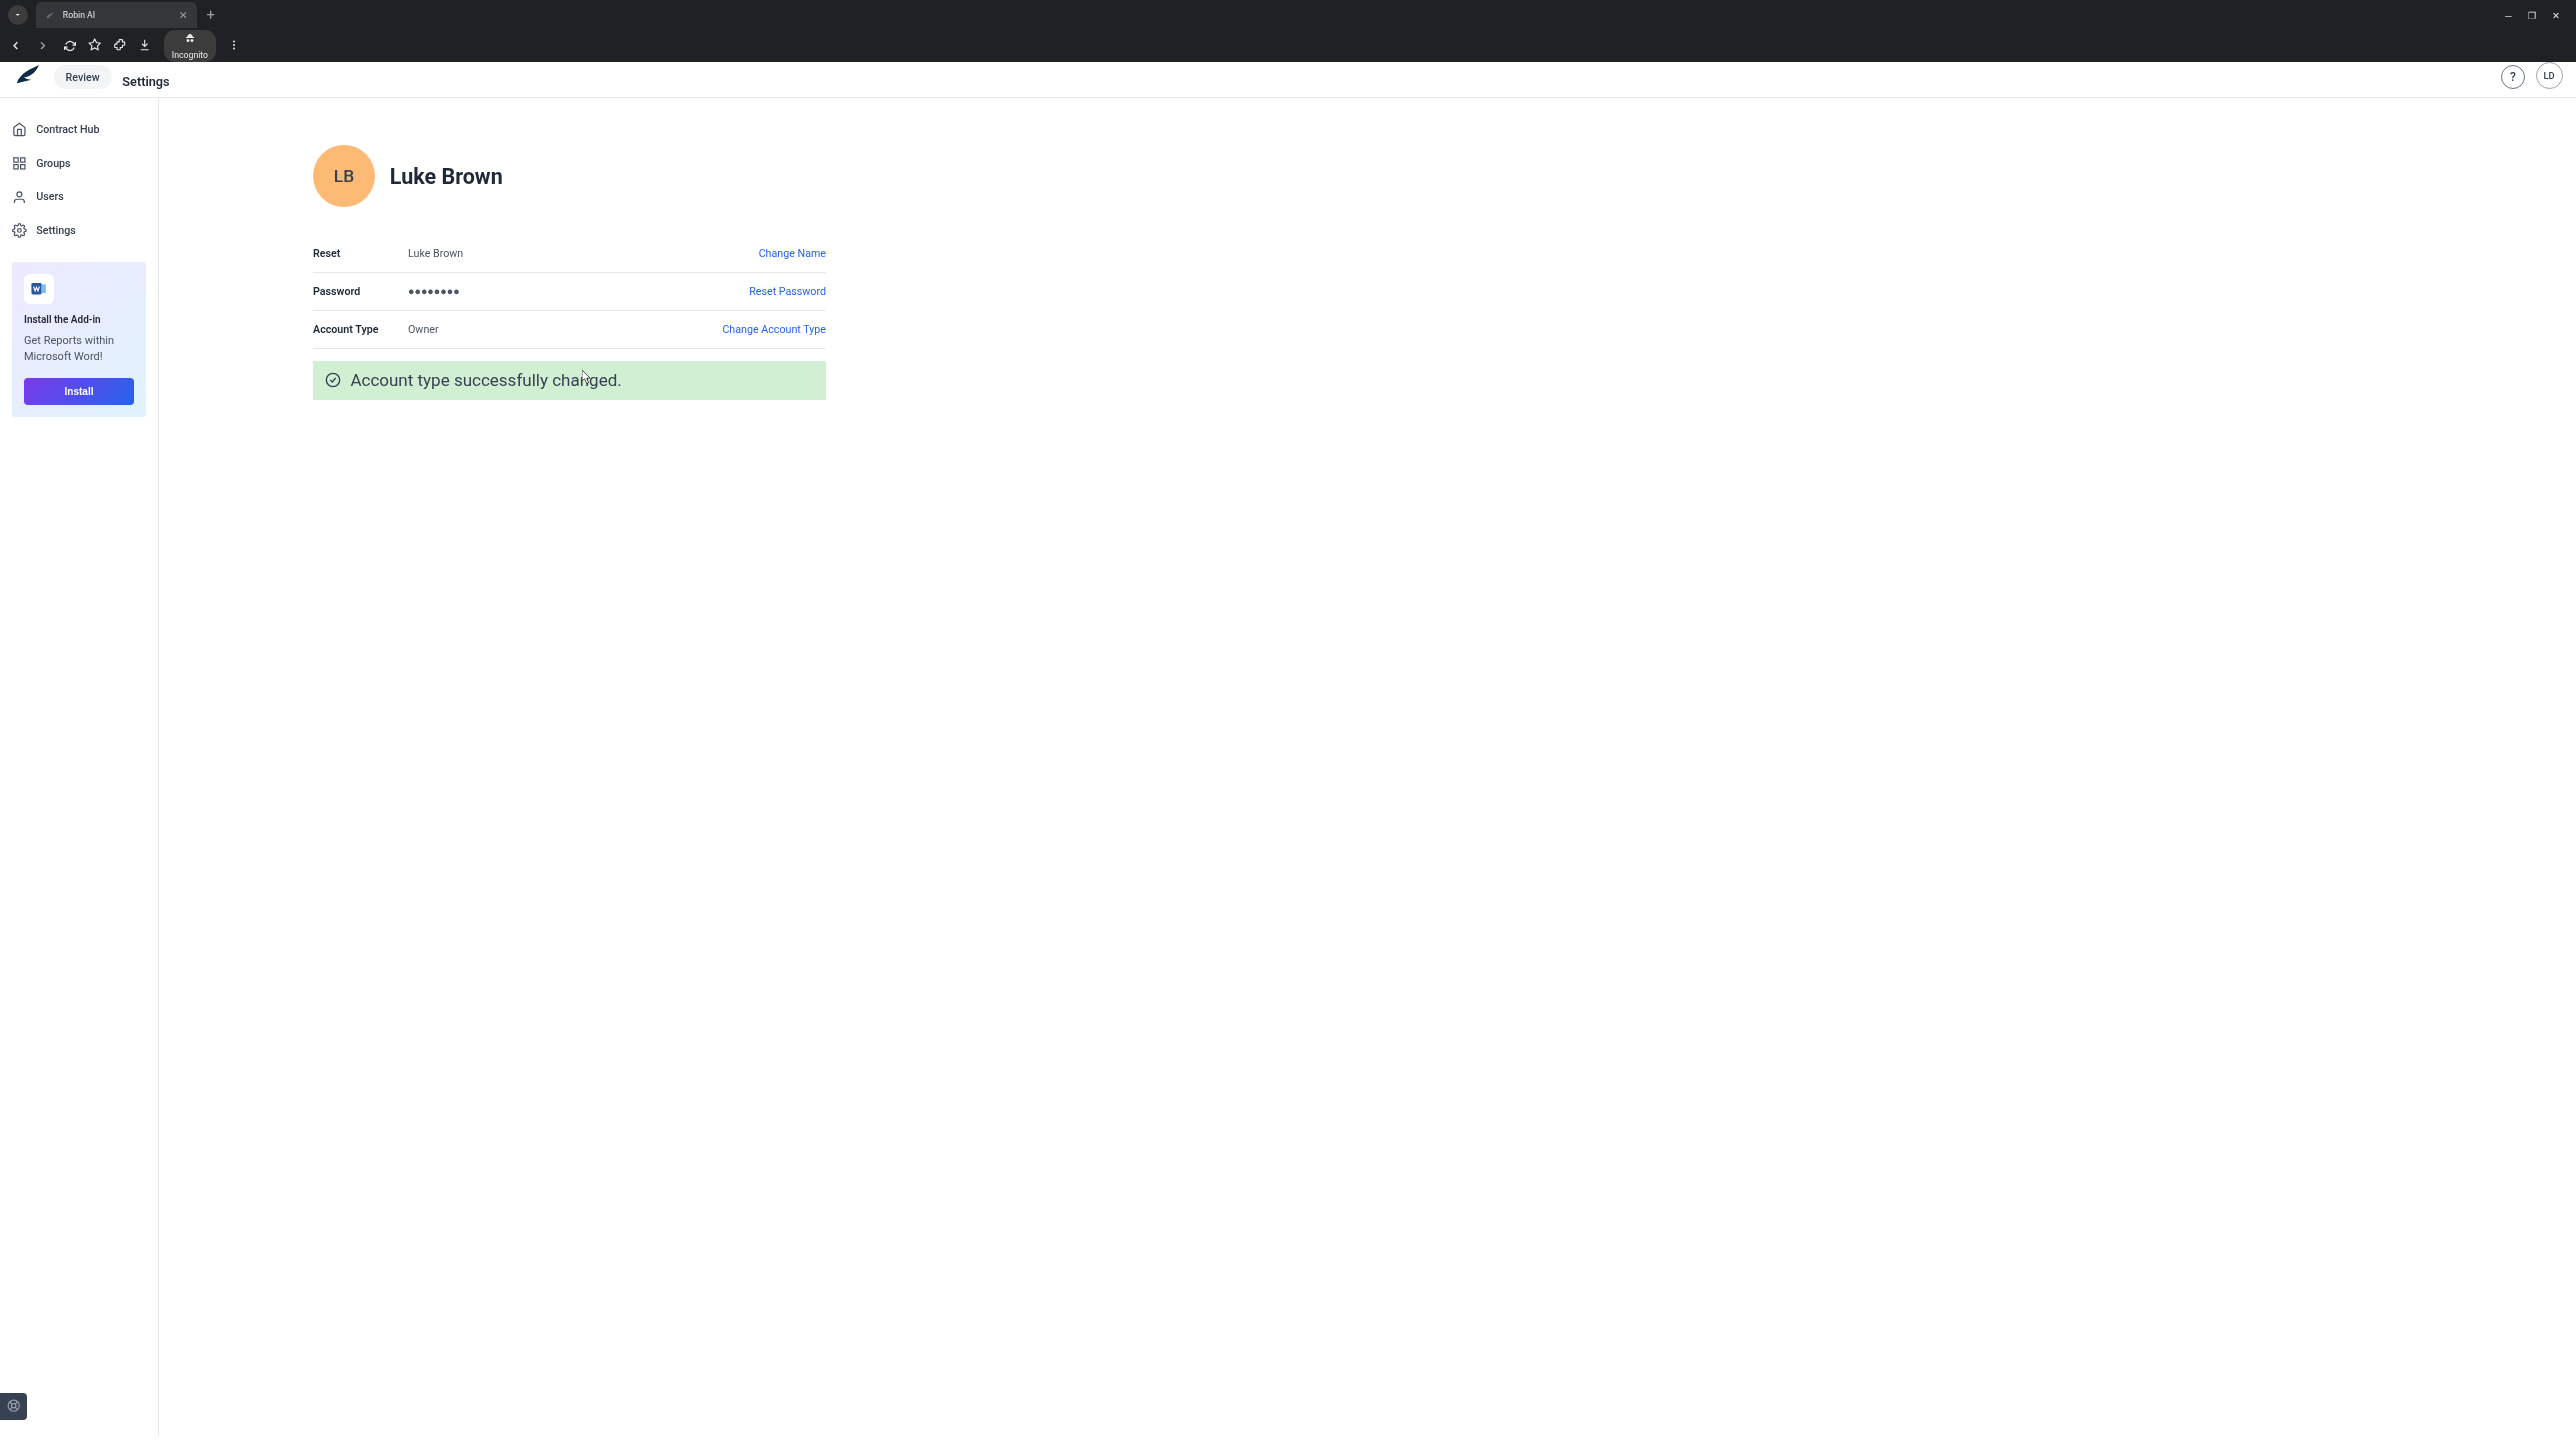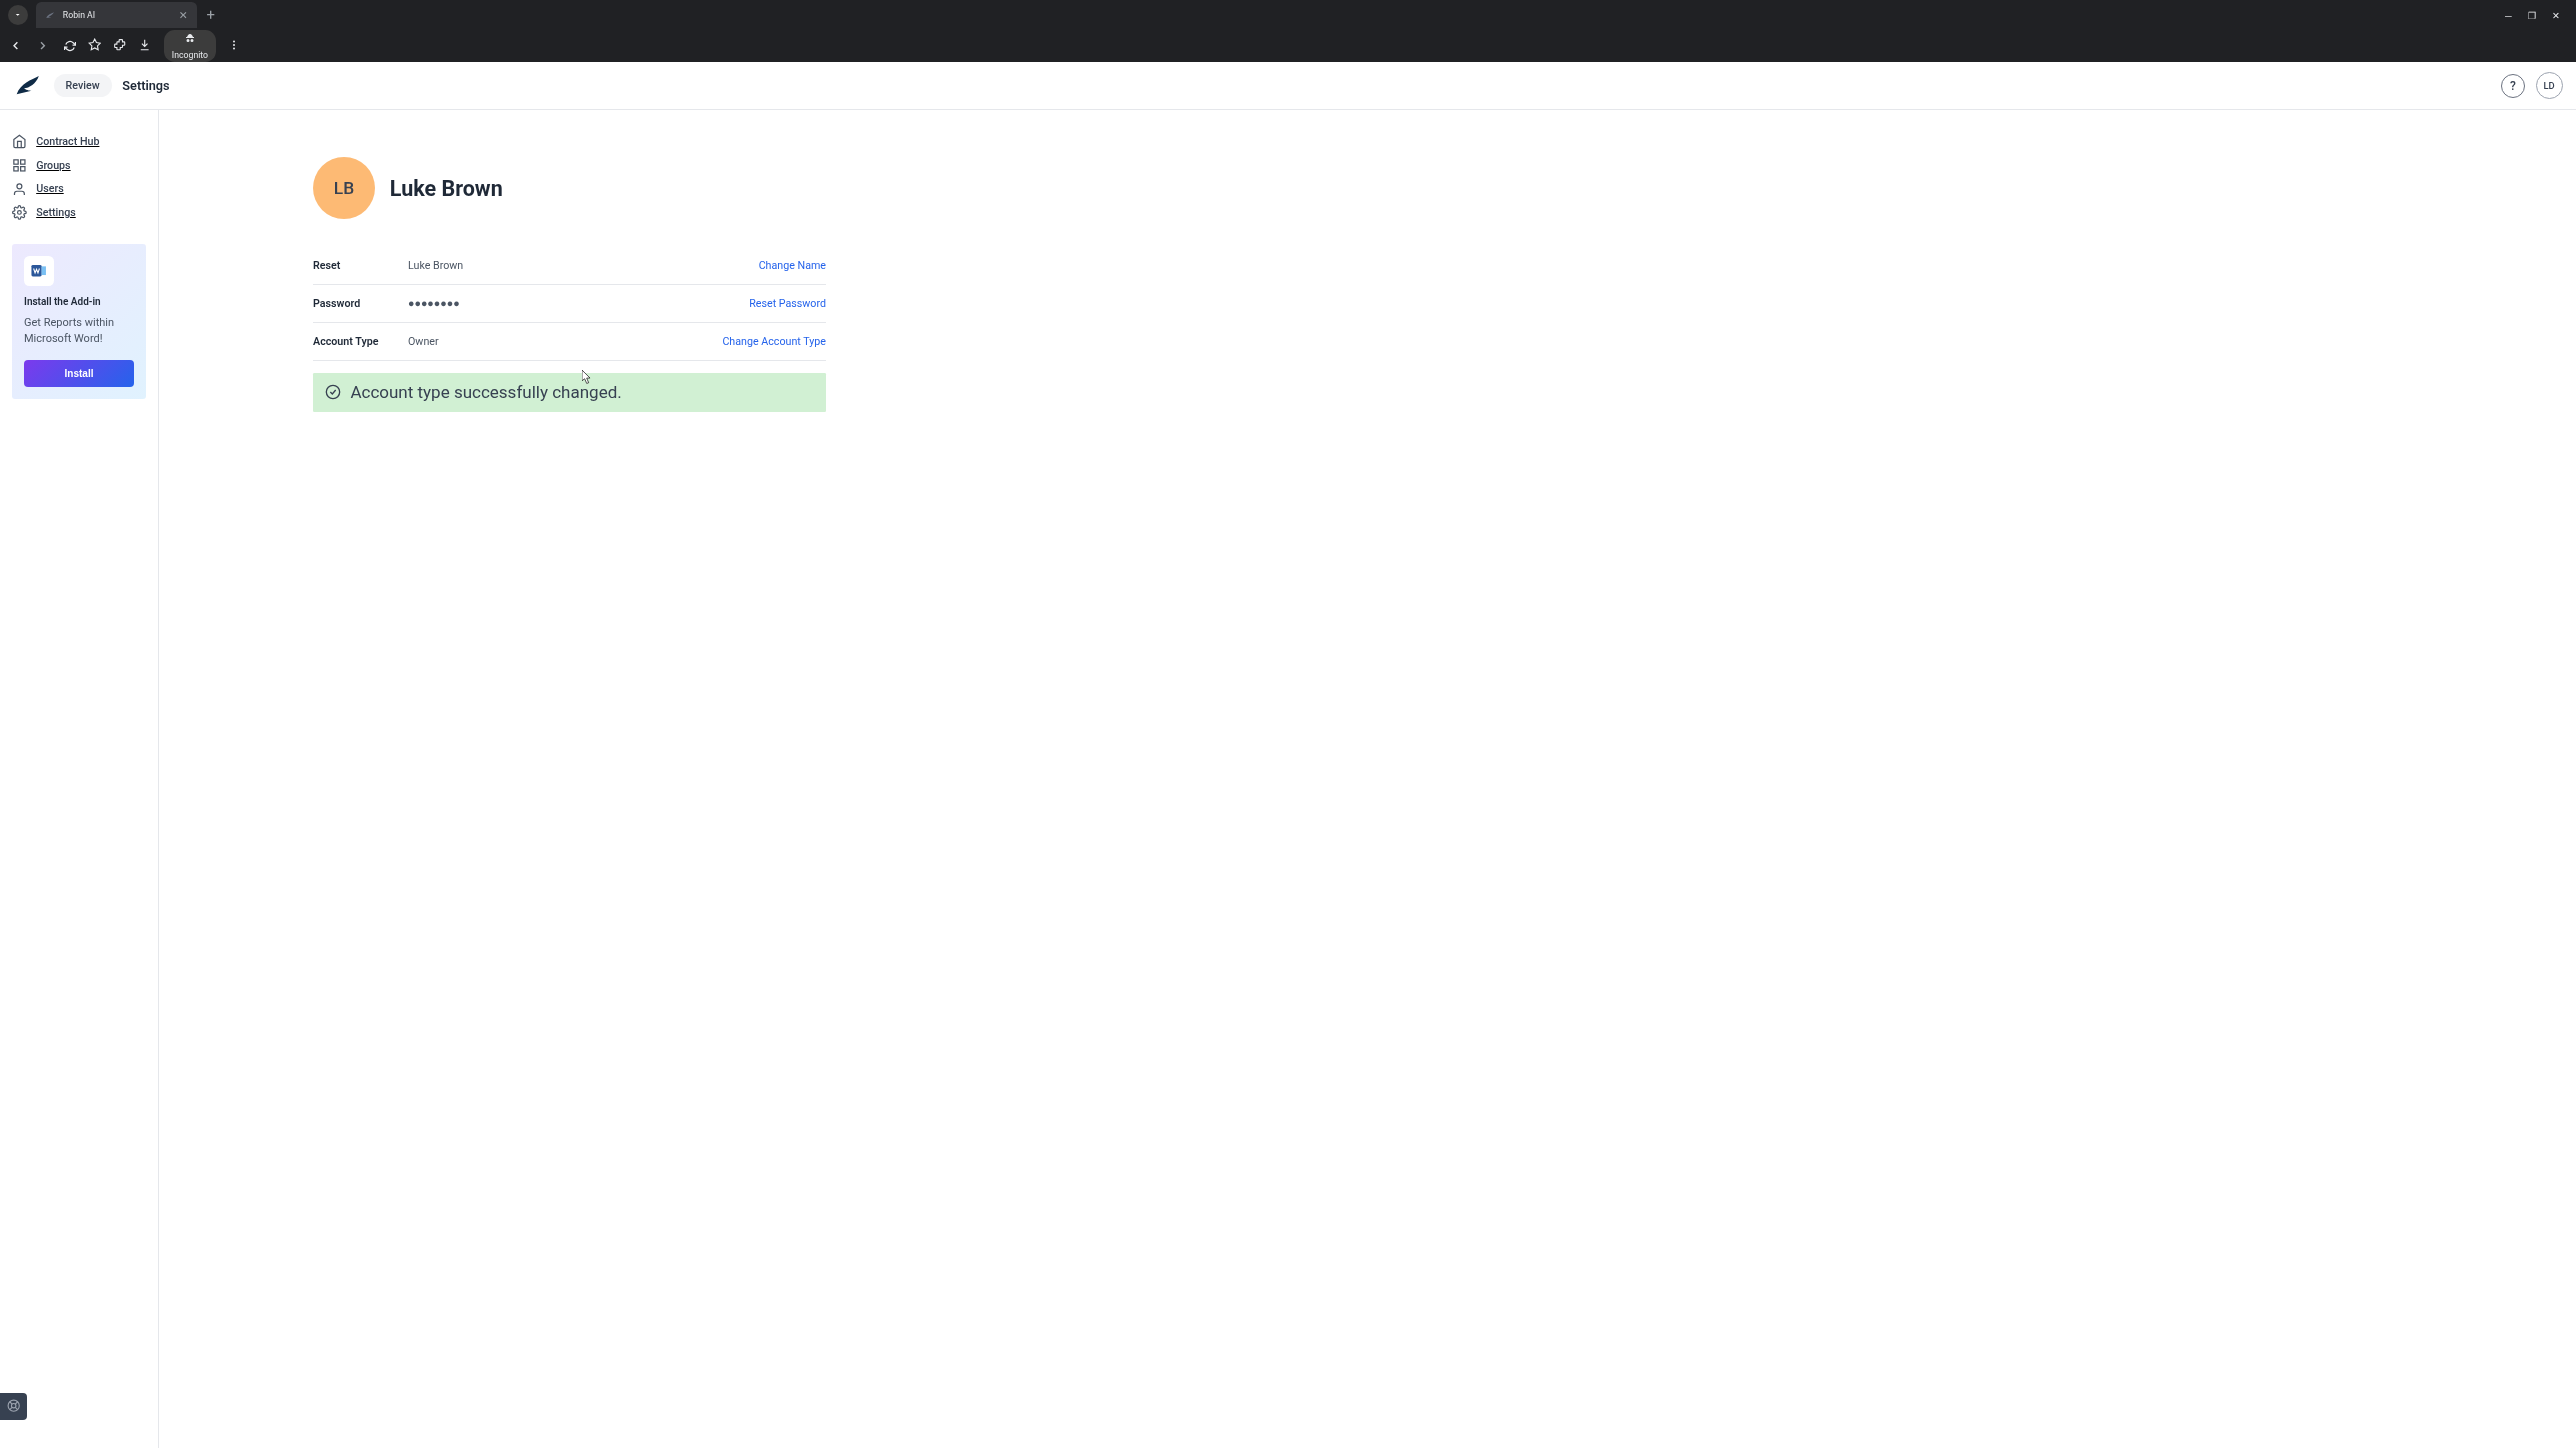--- a/index.html
+++ b/index.html
@@ -20,32 +20,32 @@
 
     .toolbar { display: flex; align-items: center; height: 32px; padding: 0 6.7px; gap: 8px; }
     .nav-btn { color: #9aa0a6; width: 19px; height: 19px; display: flex; align-items: center; justify-content: center; }
     .nav-btn.active { color: #e8eaed; }
     .url-bar { flex: 1; background: #3c3c3c; border-radius: 13.4px; height: 23px; display: flex; align-items: center; padding: 0 9.4px; gap: 6.7px; color: #e8eaed; font-size: 10px; }
     .url-secure { color: #9aa0a6; }
     .toolbar-actions { display: flex; align-items: center; gap: 12px; color: #e8eaed; }
     .incognito-badge { display: flex; align-items: center; gap: 5.4px; background: #3c3c3c; border-radius: 10.7px; padding: 2.7px 8px; font-size: 8.7px; flex-direction: column; }
 
     
-    .app-header { display: flex; align-items: center; padding: 8px 13.4px; border-bottom: 0.7px solid #e5e7eb; gap: 10.7px; height: 48px; }
+    .app-header { display: flex; align-items: flex-end; padding: 8px 13.4px; border-bottom: 0.7px solid #e5e7eb; gap: 10.7px; height: 36px; }
     .logo { width: 29.5px; height: 29.5px; color: #0f2b46; }
     .review-pill { background: #f3f4f6; border-radius: 13.4px; padding: 5.4px 12px; font-size: 10.7px; font-weight: 500; color: #374151; }
     .settings-title { font-size: 12.7px; font-weight: 600; color: #1f2937; }
     .header-spacer { flex: 1; }
     .help-btn { width: 24px; height: 24px; border: 1px solid #6b7280; border-radius: 50%; display: flex; align-items: center; justify-content: center; font-size: 12px; color: #374151; font-weight: 500; }
     .avatar-small { width: 27px; height: 27px; border: 1px solid #9ca3af; border-radius: 50%; display: flex; align-items: center; justify-content: center; font-size: 9.4px; font-weight: 500; color: #374151; }
 
     
     .app-body { display: flex; min-height: calc(100vh - 111px); }
     .sidebar { width: 159px; border-right: 0.7px solid #e5e7eb; padding: 24px 12px 12px 12px; display: flex; flex-direction: column; }
-    .nav-list { display: flex; flex-direction: column; gap: 9px; text-decoration: underline; }
+    .nav-list { display: flex; flex-direction: column; gap: 19px; }
     .nav-item { display: flex; align-items: center; gap: 9.4px; color: #374151; font-size: 10.7px; font-weight: 500; }
     .nav-icon { width: 14.8px; height: 14.8px; color: #4b5563; }
 
     .promo-card { margin-top: 24px; background: linear-gradient(135deg, #ede9fe 0%, #e0f2fe 100%); border-radius: 3px; padding: 12px; }
     .promo-icon-wrap { width: 29.5px; height: 29.5px; background: #fff; border-radius: 5.4px; display: flex; align-items: center; justify-content: center; }
     .promo-icon { width: 17.4px; height: 17.4px; }
     .promo-title { font-size: 10px; font-weight: 600; color: #1f2937; margin-top: 10.7px; }
     .promo-desc { font-size: 11px; color: #4b5563; margin-top: 8px; line-height: 1.4; }
     .promo-btn { width: 100%; margin-top: 14px; background: linear-gradient(135deg, #7c3aed 0%, #2563eb 100%); color: #fff; border: none; border-radius: 4px; padding: 8px 0; font-size: 10px; font-weight: 600; cursor: pointer; }
 

